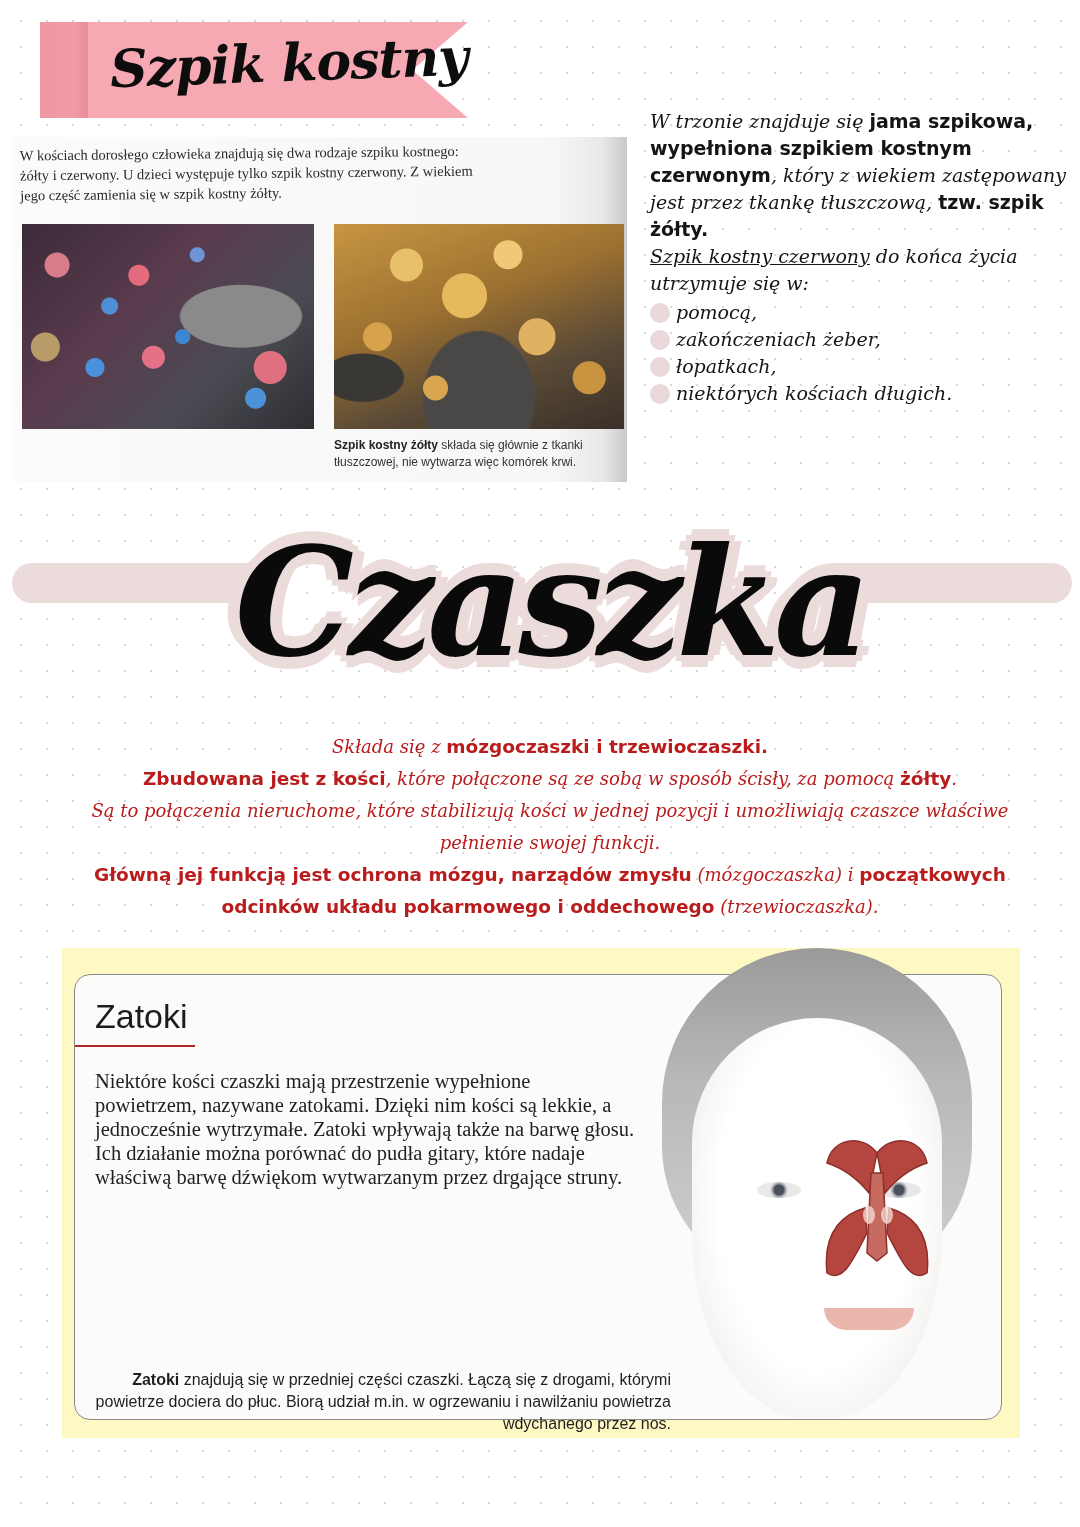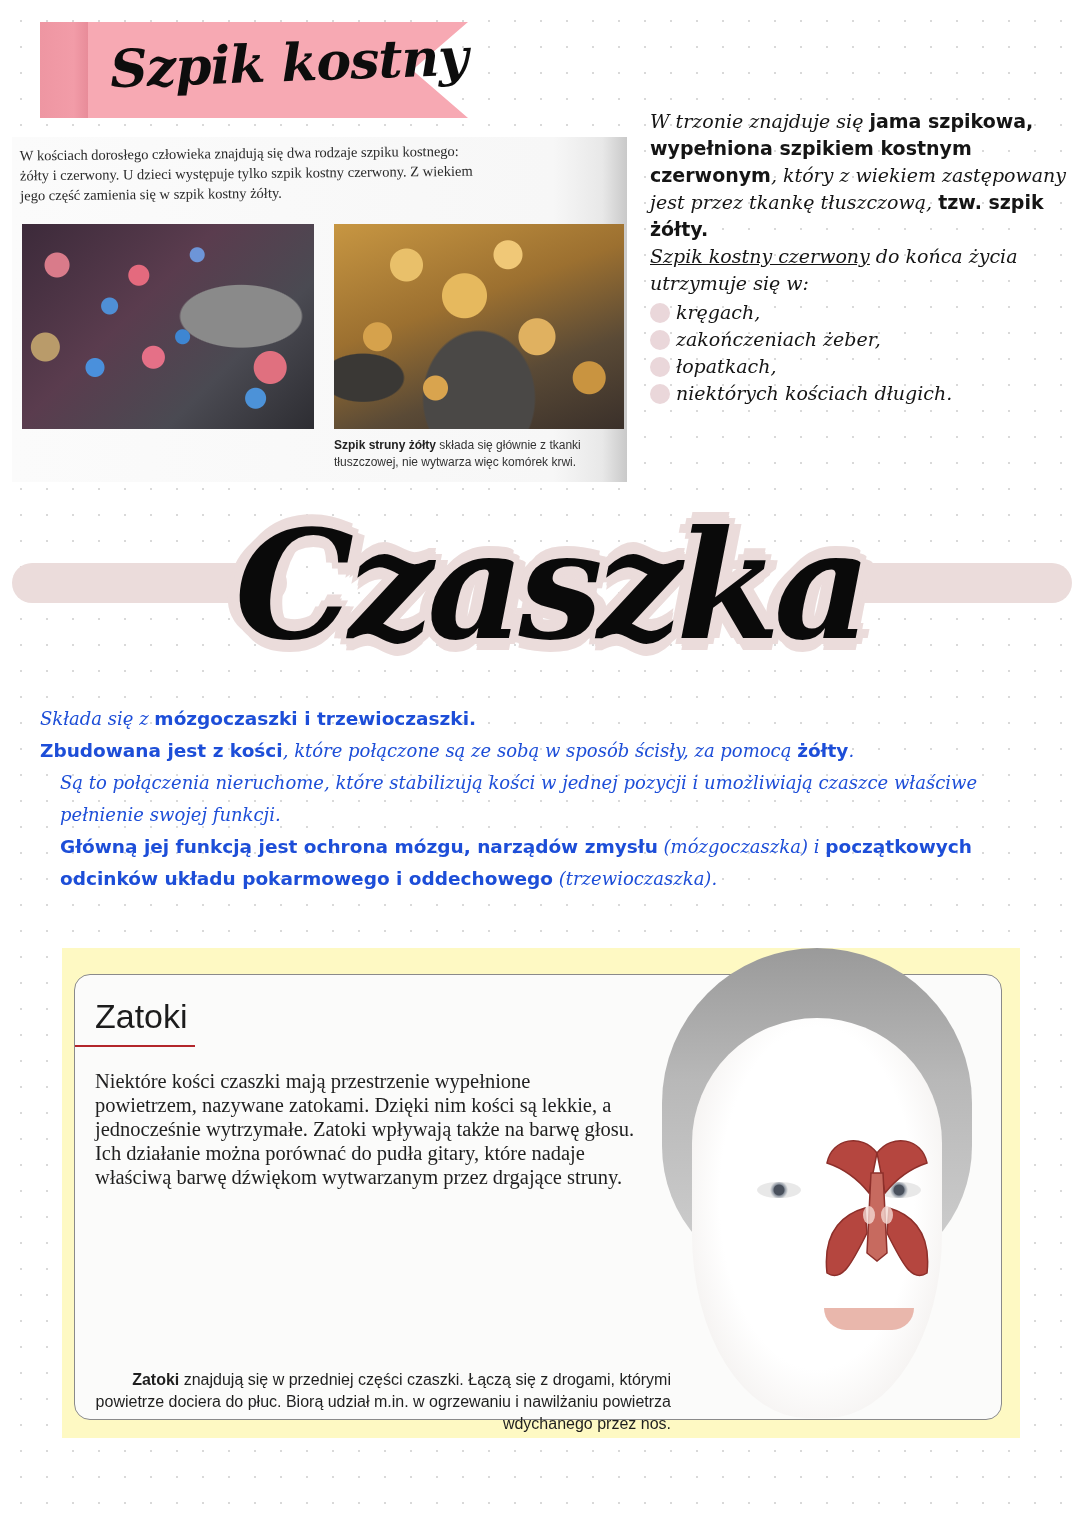--- a/index.html
+++ b/index.html
@@ -99,35 +99,35 @@
     width: 20px; height: 20px; border-radius: 50%; background: #ead7da;
     margin: 0 6px 0 0; flex-shrink: 0;
   }
 
   
   .bar { top: 563px; height: 40px; background: #ebdcdb; border-radius: 20px; }
   .bar-left { left: 12px; width: 275px; }
   .bar-right { left: 822px; width: 250px; }
   .big-title {
     left: 280px; top: 480px; width: 540px; height: 210px;
-    display: flex; align-items: center; justify-content: center;
+    display: flex; align-items: flex-end; justify-content: center;
   }
   .big-title span {
     font-family: "DejaVu Serif", serif; font-style: italic; font-weight: bold;
     font-size: 150px; letter-spacing: -6px; color: #0a0a0a;
     text-shadow:
       0 0 0 #ebdcdb, 8px 0 0 #ebdcdb, -8px 0 0 #ebdcdb, 0 8px 0 #ebdcdb, 0 -8px 0 #ebdcdb,
       6px 6px 0 #ebdcdb, -6px -6px 0 #ebdcdb, 6px -6px 0 #ebdcdb, -6px 6px 0 #ebdcdb,
       12px 0 0 #ebdcdb, -12px 0 0 #ebdcdb, 0 12px 0 #ebdcdb, 0 -12px 0 #ebdcdb;
   }
 
   
   .desc {
-    left: 40px; top: 703px; width: 1020px; 
-    font-size: 18px; color: #1d4ed8;
+    left: 40px; top: 731px; width: 1020px; text-align: center;
+    font-size: 18px; color: #b91c1c;
   }
   .desc p { margin: 0; line-height: 32px; }
   .desc .hand { font-size: 18px; }
   .desc .bold { font-size: 18.5px; }
 
   
   .zatoki-wrap {
     left: 62px; top: 948px; width: 958px; height: 490px;
     background: #fef9c3;
   }
@@ -182,30 +182,30 @@
 <div class="abs banner">
   <div class="banner-shape"></div>
   <div class="banner-fold"></div>
   <div class="banner-title">Szpik kostny</div>
 </div>
 
 <div class="abs scan1">
   <p class="scan1-intro">W kościach dorosłego człowieka znajdują się dwa rodzaje szpiku kostnego: żółty i czerwony. U dzieci występuje tylko szpik kostny czerwony. Z wiekiem jego część zamienia się w szpik kostny żółty.</p>
   <div class="photo photo-red"></div>
   <div class="photo photo-yellow"></div>
-  <p class="caption caption-yellow"><b>Szpik struny żółty</b><span> składa się głównie z tkanki tłuszczowej, nie wytwarza więc komórek krwi.</span></p>
+  <p class="caption caption-yellow"><b>Szpik kostny żółty</b><span> składa się głównie z tkanki tłuszczowej, nie wytwarza więc komórek krwi.</span></p>
 </div>
 
 <div class="abs notes">
   <p><span class="hand">W trzonie znajduje się </span><span class="bold">jama szpikowa, wypełniona szpikiem kostnym czerwonym</span><span class="hand">, który z wiekiem zastępowany jest przez tkankę tłuszczową, </span><span class="bold">tzw. szpik żółty.</span></p>
   <p><span class="hand u">Szpik kostny czerwony</span><span class="hand"> do końca życia utrzymuje się w:</span></p>
   <ul class="bullets">
     <li>
         <span class="dot"></span>
-        <span class="hand">kręgach,</span>
+        <span class="hand">pomocą,</span>
       </li>
     <li>
         <span class="dot"></span>
         <span class="hand">zakończeniach żeber,</span>
       </li>
     <li>
         <span class="dot"></span>
         <span class="hand">łopatkach,</span>
       </li>
     <li>

